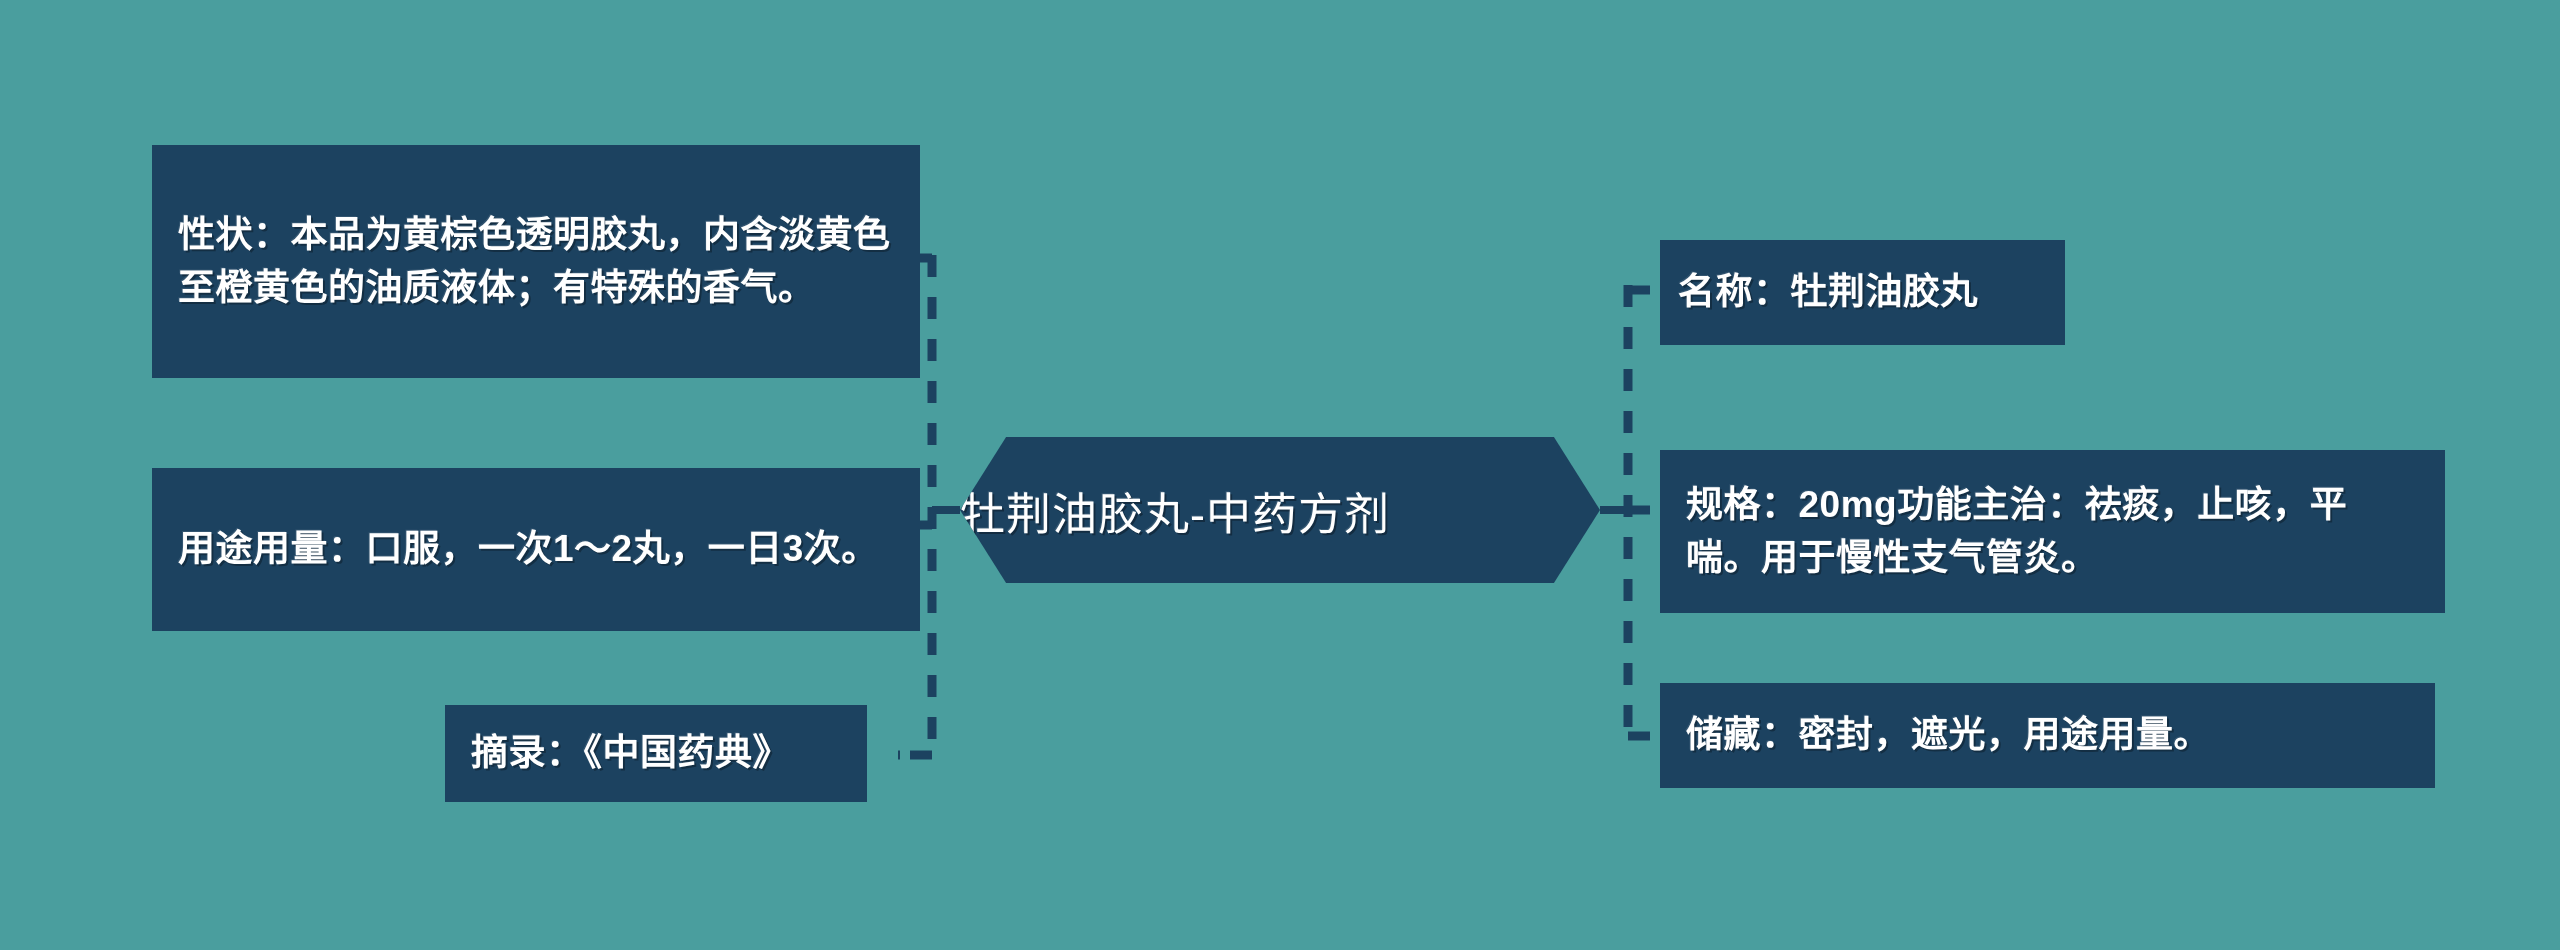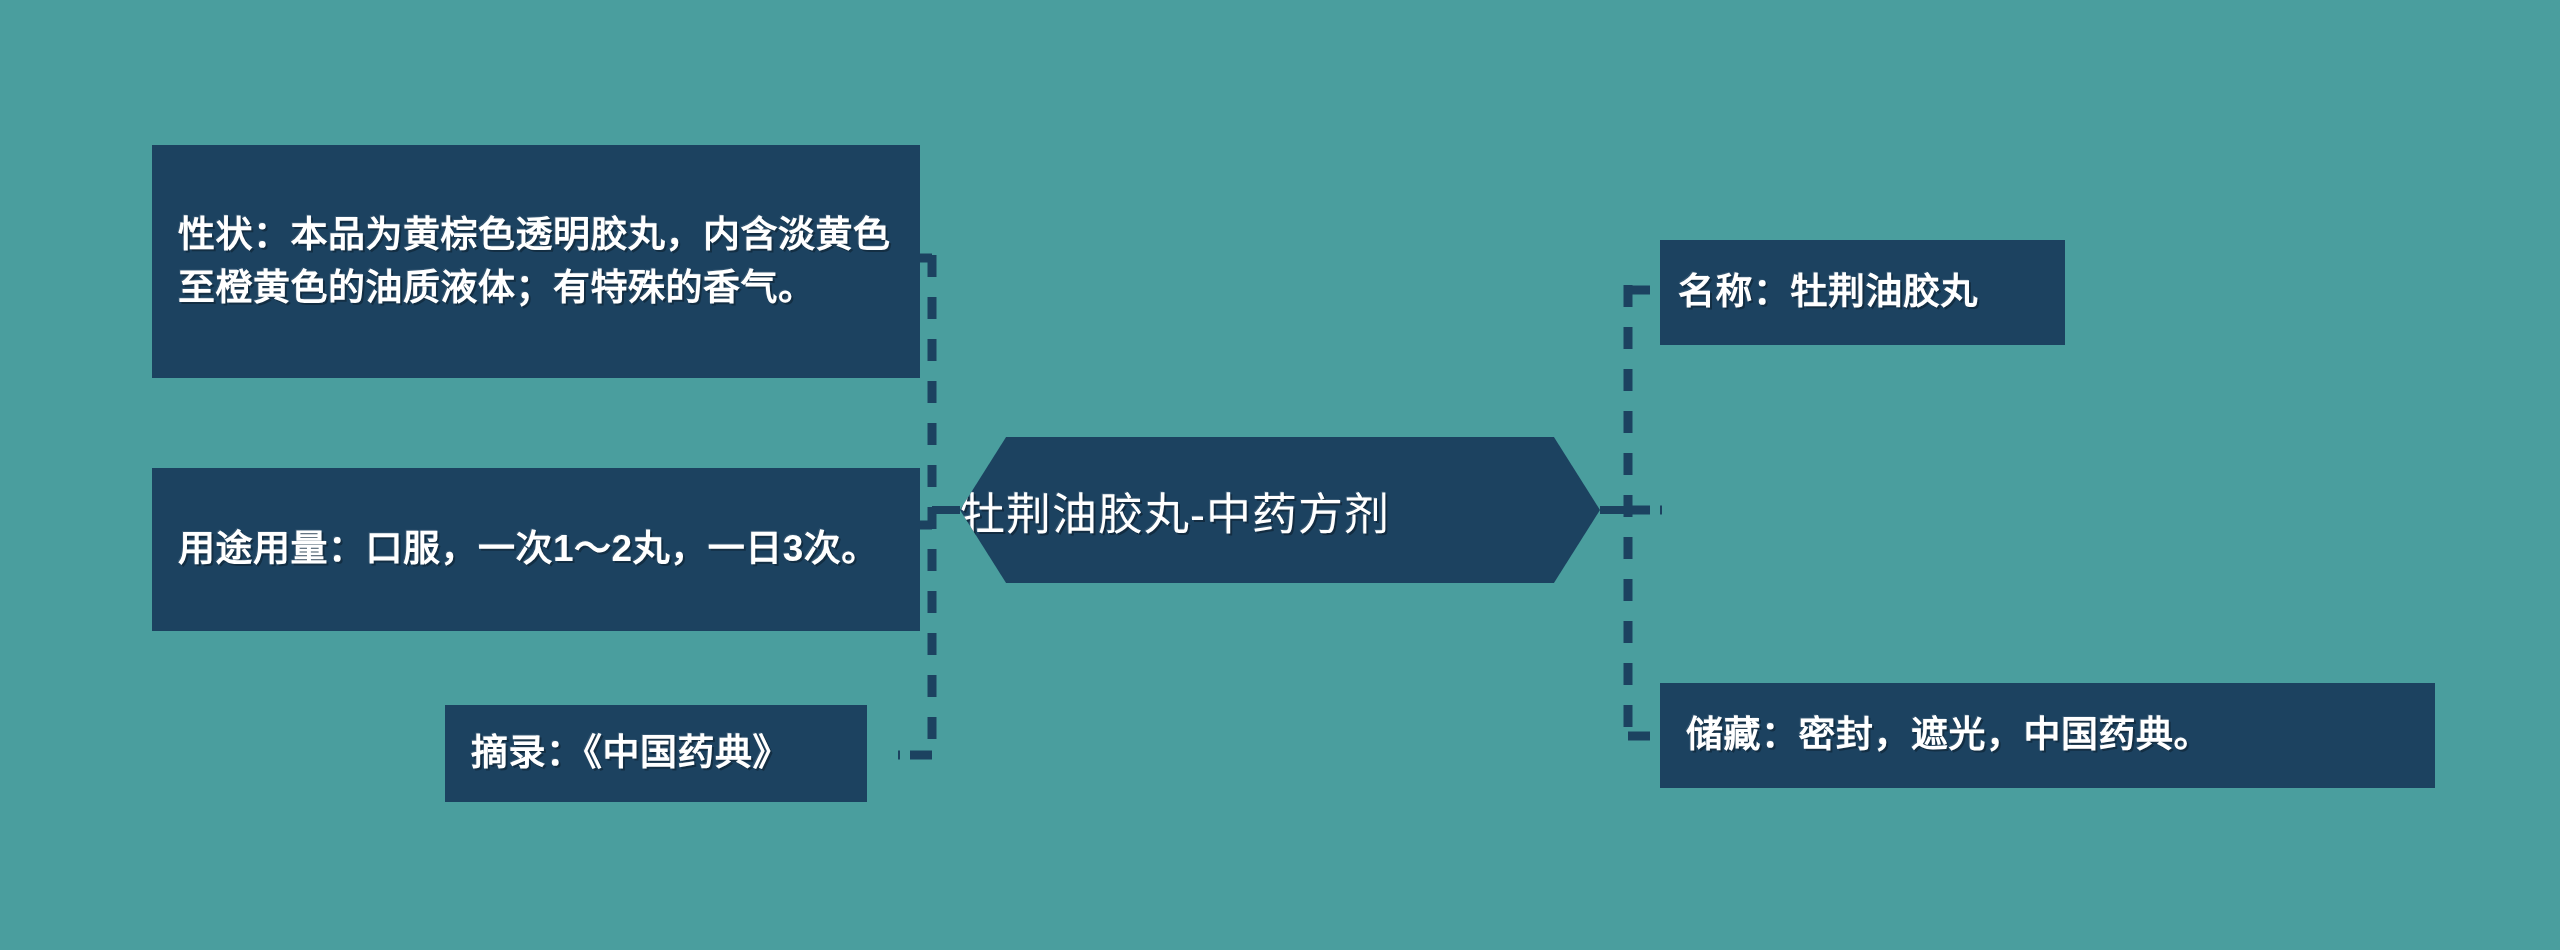--- a/index.html
+++ b/index.html
@@ -147,18 +147,21 @@
   </div>
 
   <div id="node-center">
     <span class="node-text" style="width:auto;text-align:center;">牡荆油胶丸-中药方剂</span>
   </div>
 
   <div class="node-box" id="node-mingcheng">
     <span class="node-text">名称：牡荆油胶丸</span>
   </div>
 
+  <div class="node-box" id="node-guige">
+    <span class="node-text">规格：20mg功能主治：祛痰，止咳，平喘。用于慢性支气管炎。</span>
+  </div>
 
   <div class="node-box" id="node-chucang">
-    <span class="node-text">储藏：密封，遮光，中国药典。</span>
+    <span class="node-text">储藏：密封，遮光，用途用量。</span>
   </div>
 
 </div>
 
 </body></html>

